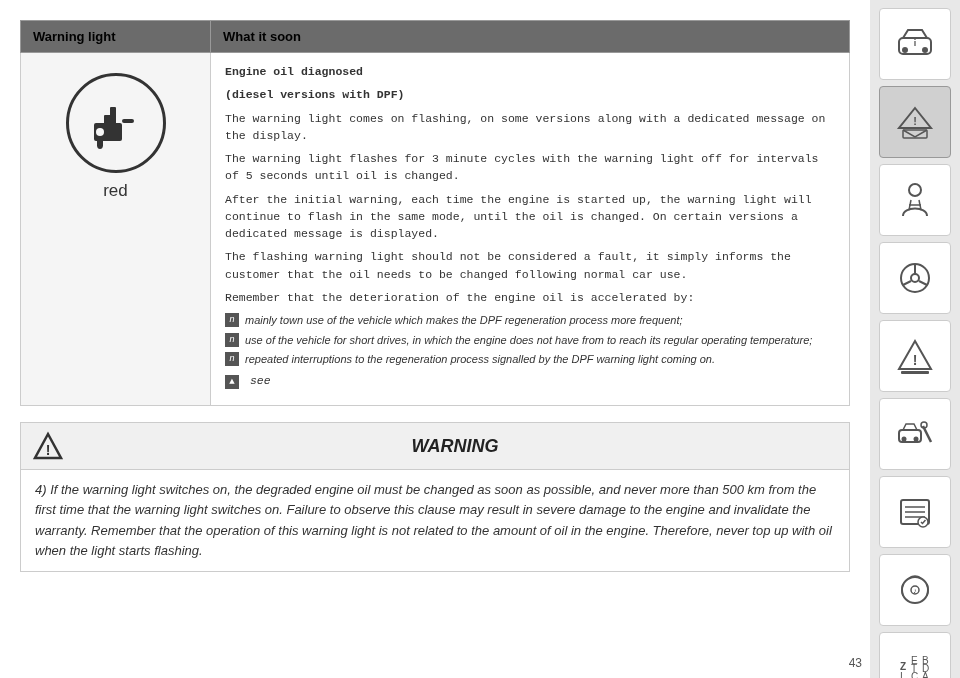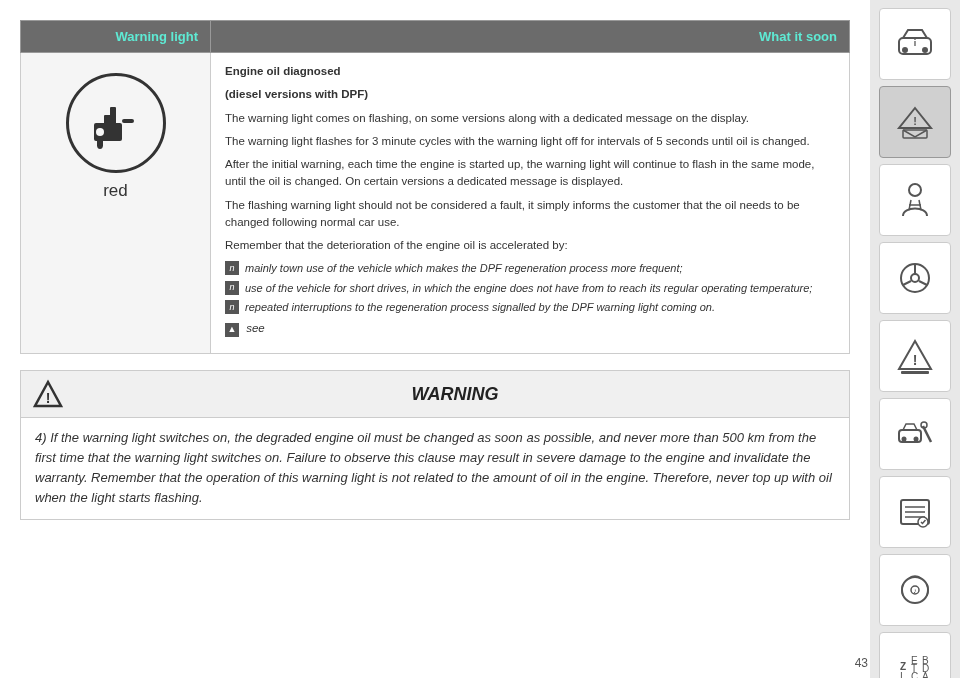--- a/index.html
+++ b/index.html
@@ -25,25 +25,25 @@
     
     .info-table {
       width: 100%;
       border-collapse: collapse;
       border: 1px solid #ccc;
       margin-bottom: 16px;
     }
 
     .table-header-row th {
       background: #6b6b6b;
-      color: #5eead4;
+      color: #000000;
       font-size: 13px;
       font-weight: bold;
       padding: 8px 12px;
-      text-align: right;
+      text-align: left;
       border: 1px solid #999;
     }
 
     .table-body-row td {
       border: 1px solid #ccc;
       vertical-align: top;
     }
 
     .warning-light-cell {
       width: 190px;
@@ -77,20 +77,21 @@
 
     .what-it-means-cell {
       padding: 10px 14px;
       font-size: 11.5px;
       line-height: 1.5;
       color: #333;
     }
 
     .what-it-means-cell p {
       margin-bottom: 6px;
+      font-family: Liberation Mono, monospace;
     }
 
     .what-it-means-cell .bold-text {
       font-weight: bold;
     }
 
     .bullet-list {
       list-style: none;
       margin: 4px 0 4px 0;
       padding: 0;
@@ -192,21 +193,21 @@
     }
 
     .sidebar-icon-btn svg {
       width: 40px;
       height: 40px;
     }
 
     .page-number {
       position: absolute;
       bottom: 8px;
-      right: 92px;
+      right: 98px;
       font-size: 12px;
       color: #555;
     }
 
     .italic-text {
       font-style: italic;
     }
   </style>
 </head>
 <body>

